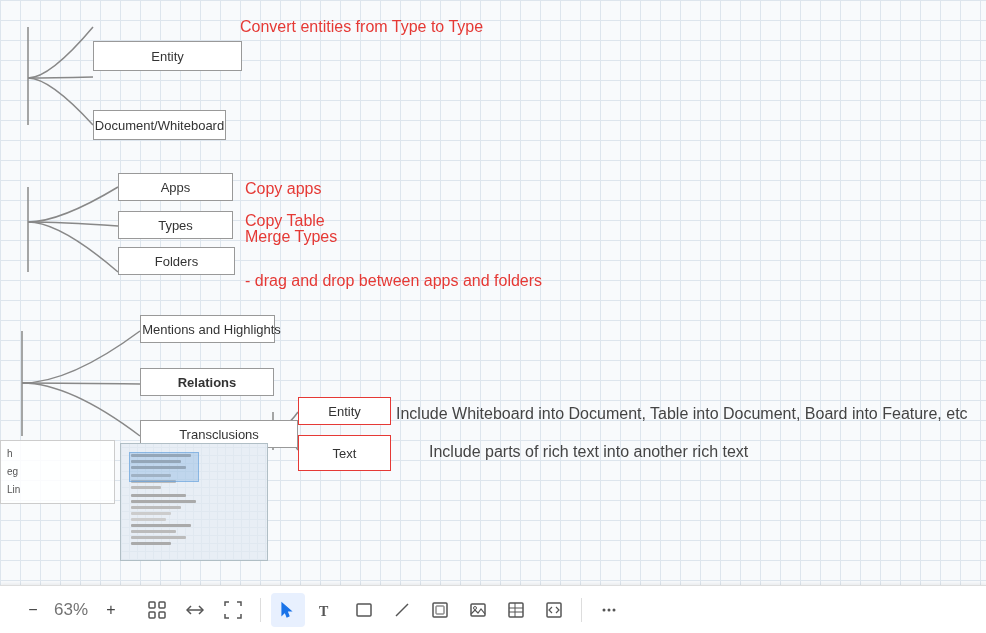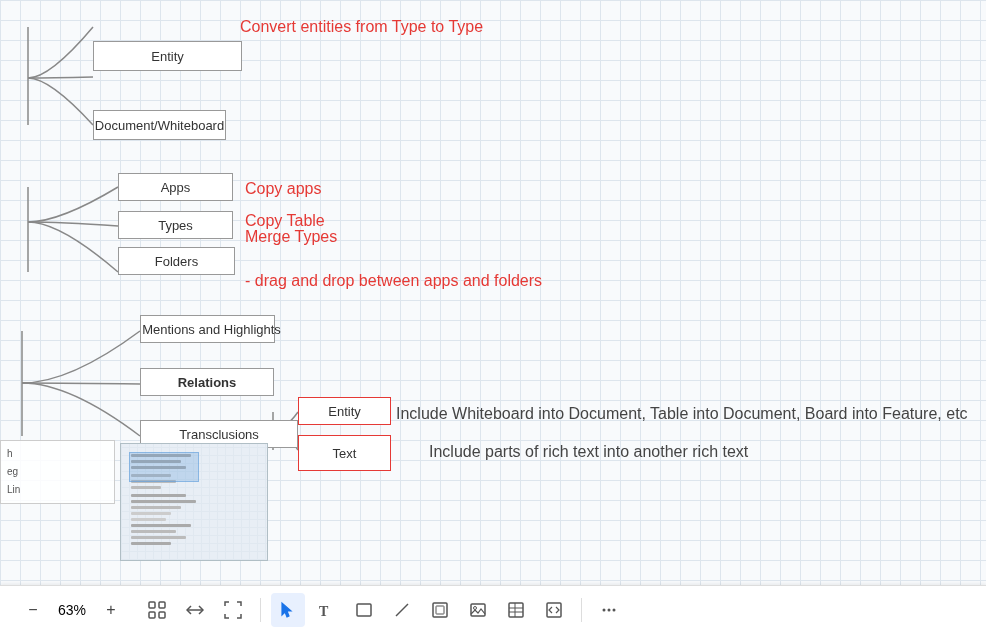--- a/index.html
+++ b/index.html
@@ -95,24 +95,23 @@
       color: #1a73e8;
     }
 
     .toolbar-zoom {
       display: flex;
       align-items: center;
       gap: 4px;
       margin-right: 8px;
     }
     .toolbar-zoom span {
-      font-size: 14px;
-      color: #000000;
+      font-size: 17px;
+      color: #737373;
       min-width: 36px;
-      text-align: center;
     }
 
     .toolbar-divider {
       width: 1px;
       height: 24px;
       background: #ddd;
       margin: 0 6px;
     }
 
     

